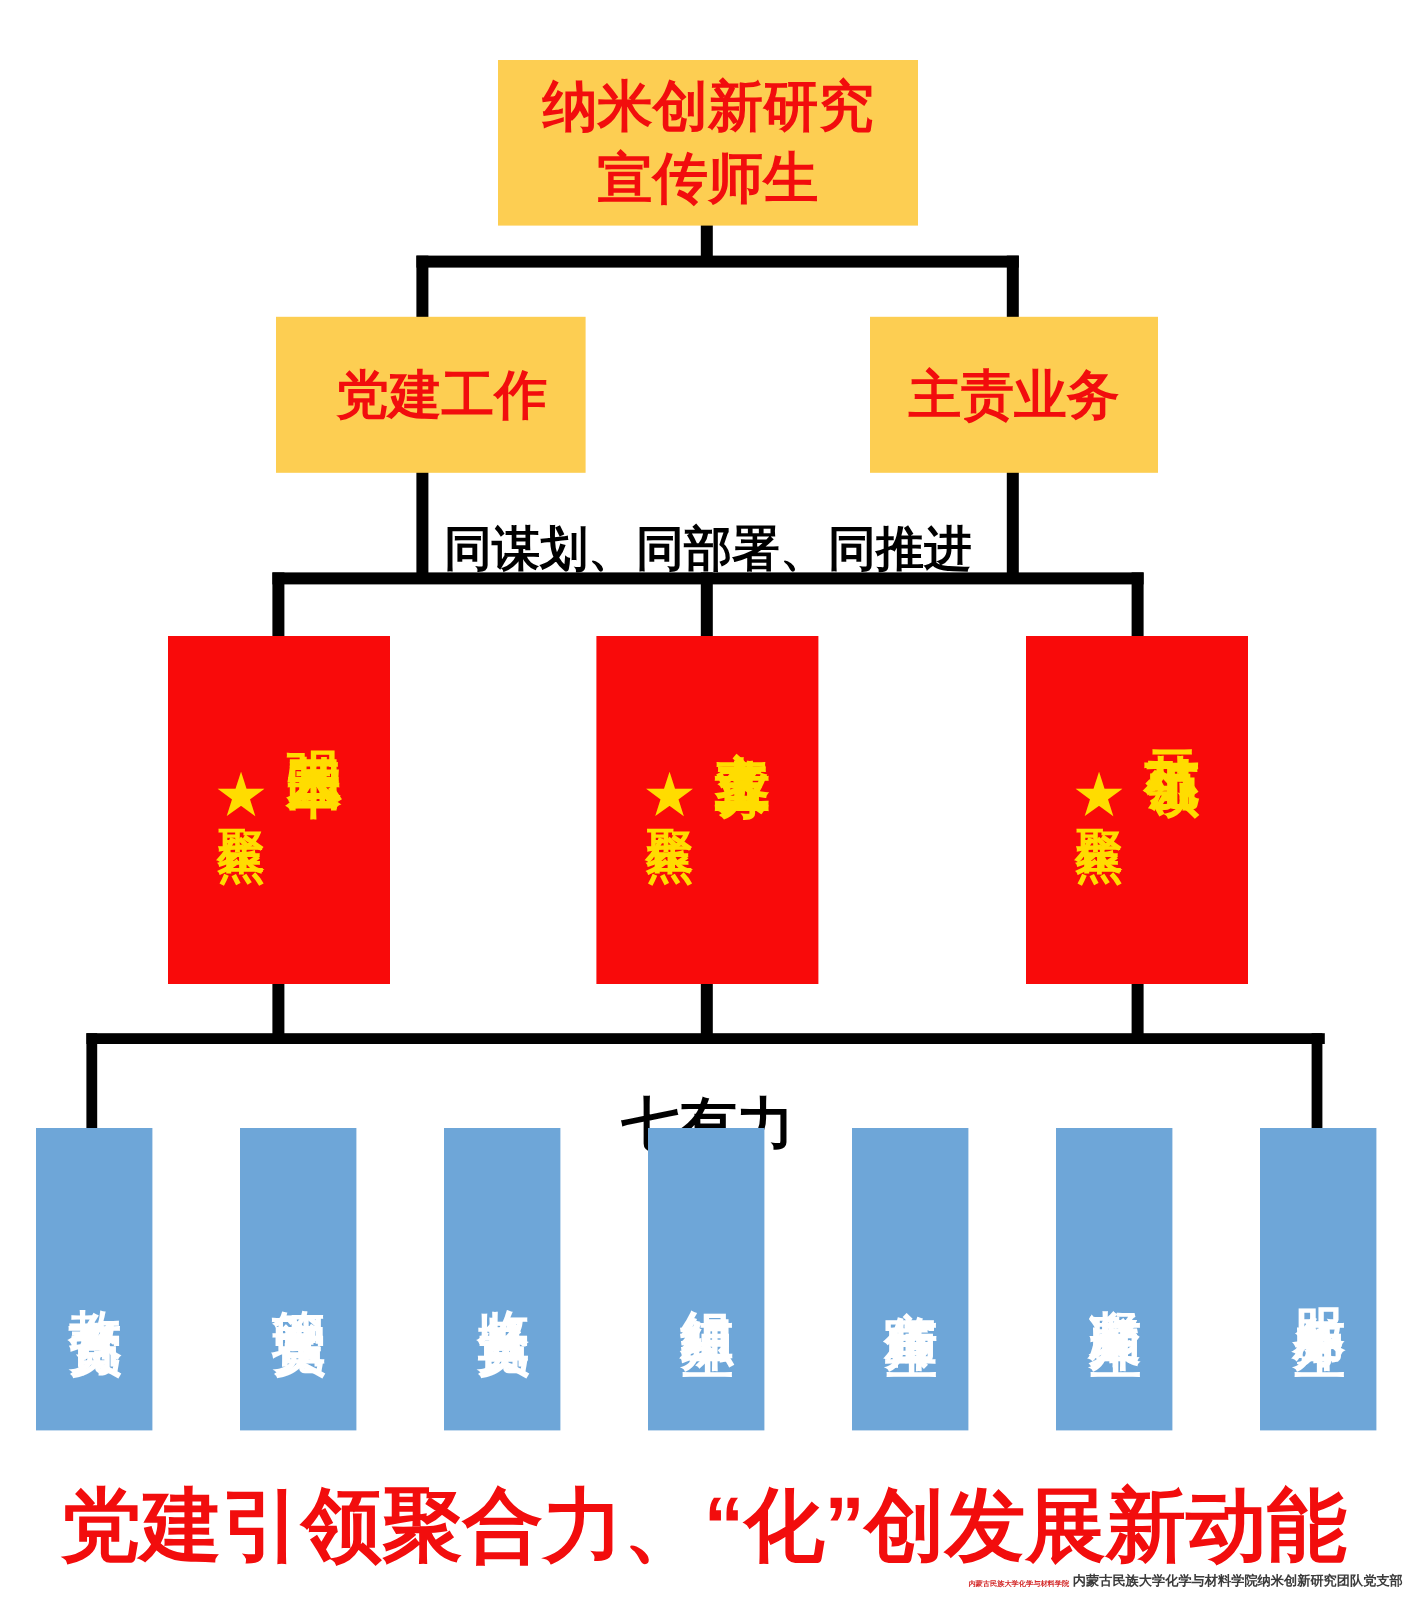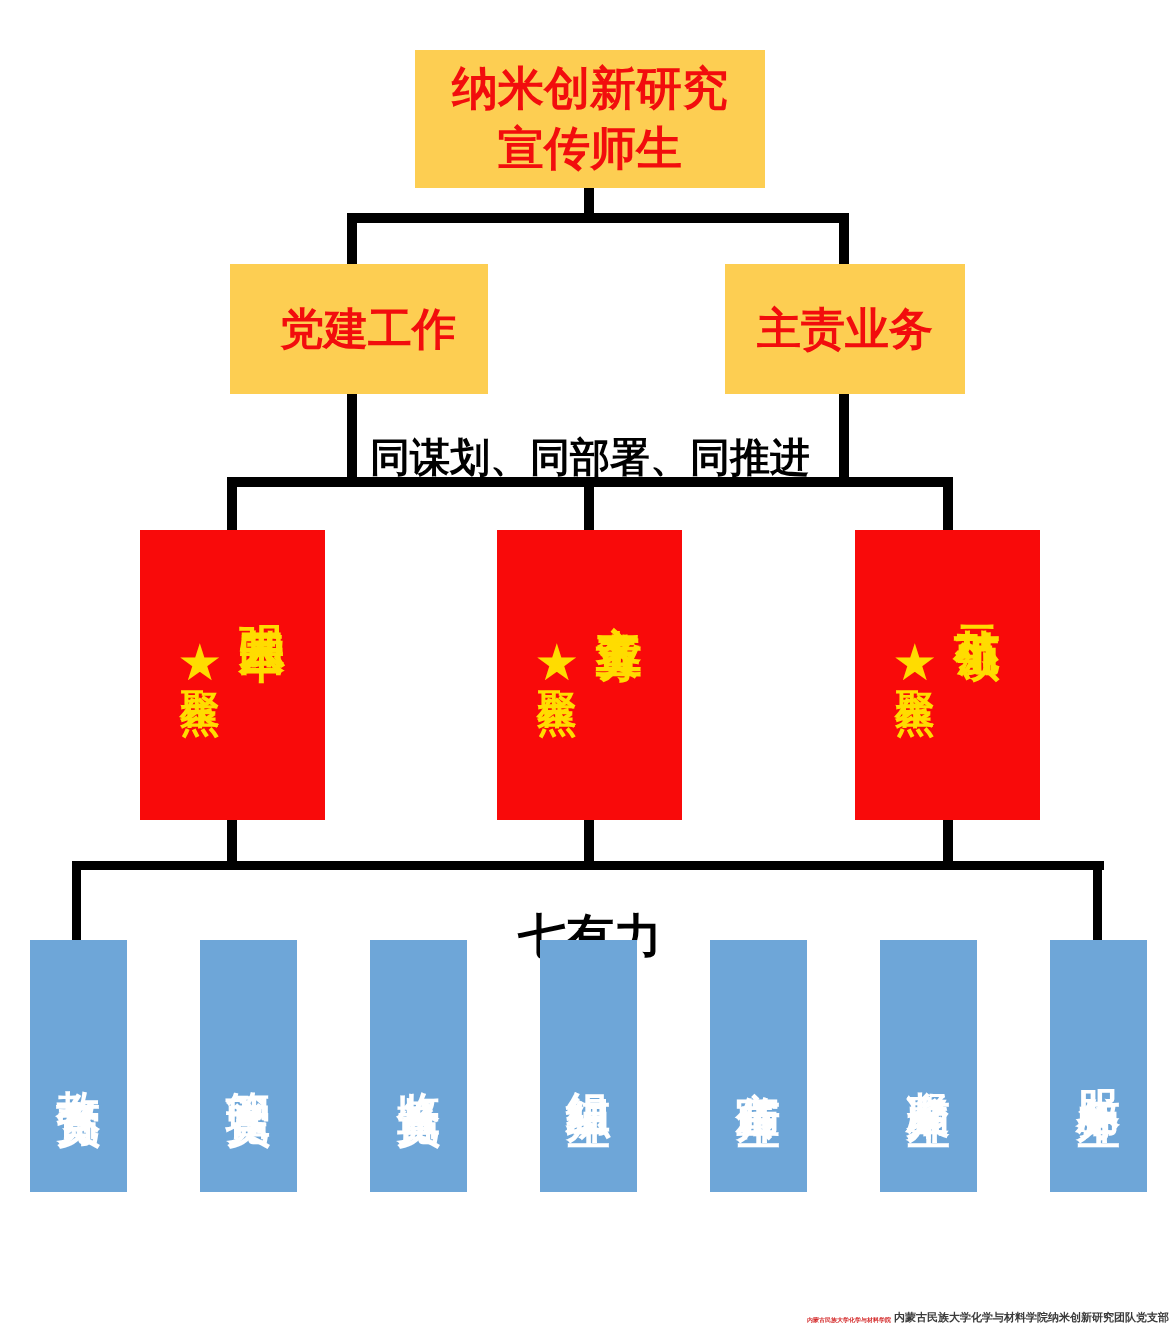--- a/index.html
+++ b/index.html
@@ -129,19 +129,20 @@
   <div class="duty-box" id="duty-5">
     <div class="t vtext">宣传师生</div>
   </div>
   <div class="duty-box" id="duty-6">
     <div class="t vtext">凝聚师生</div>
   </div>
   <div class="duty-box" id="duty-7">
     <div class="t vtext">服务师生</div>
   </div>
 
+  <div class="banner">党建引领聚合力、“化”创发展新动能</div>
 
   <div class="watermark">
     <span class="wm-prefix">内蒙古民族大学化学与材料学院</span>
     <span class="wm-text">内蒙古民族大学化学与材料学院纳米创新研究团队党支部</span>
   </div>
 
 </div>
 
 </body></html>

